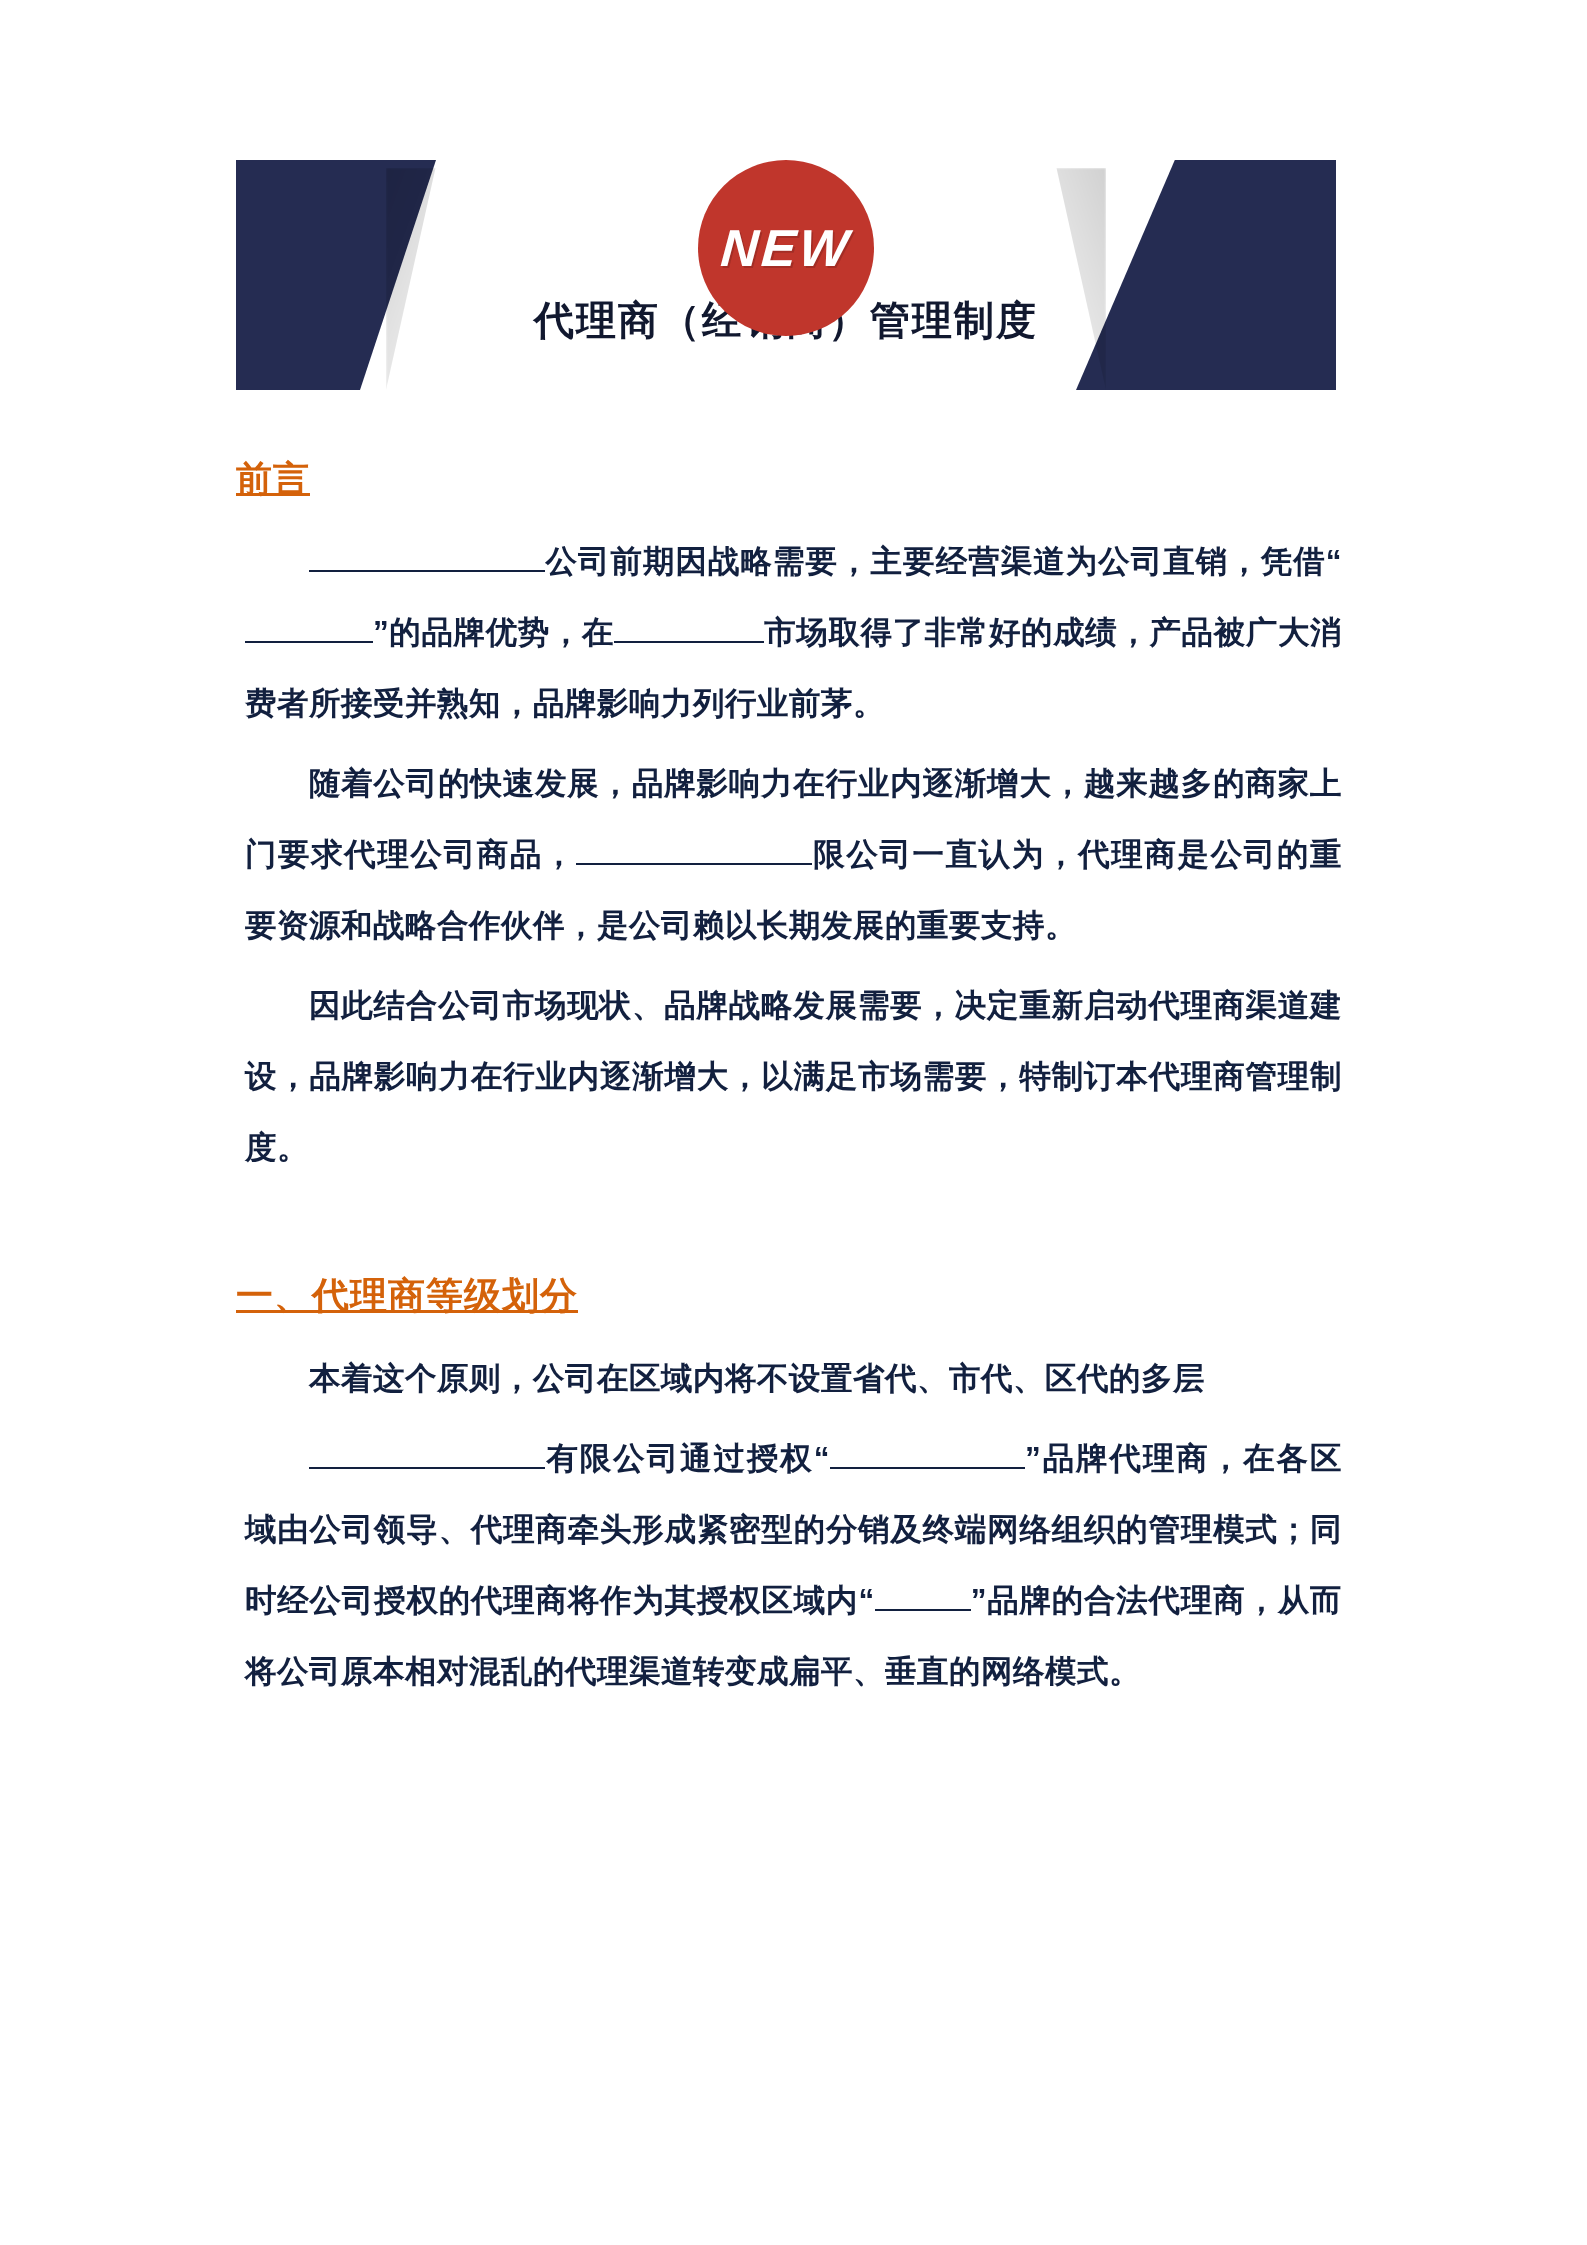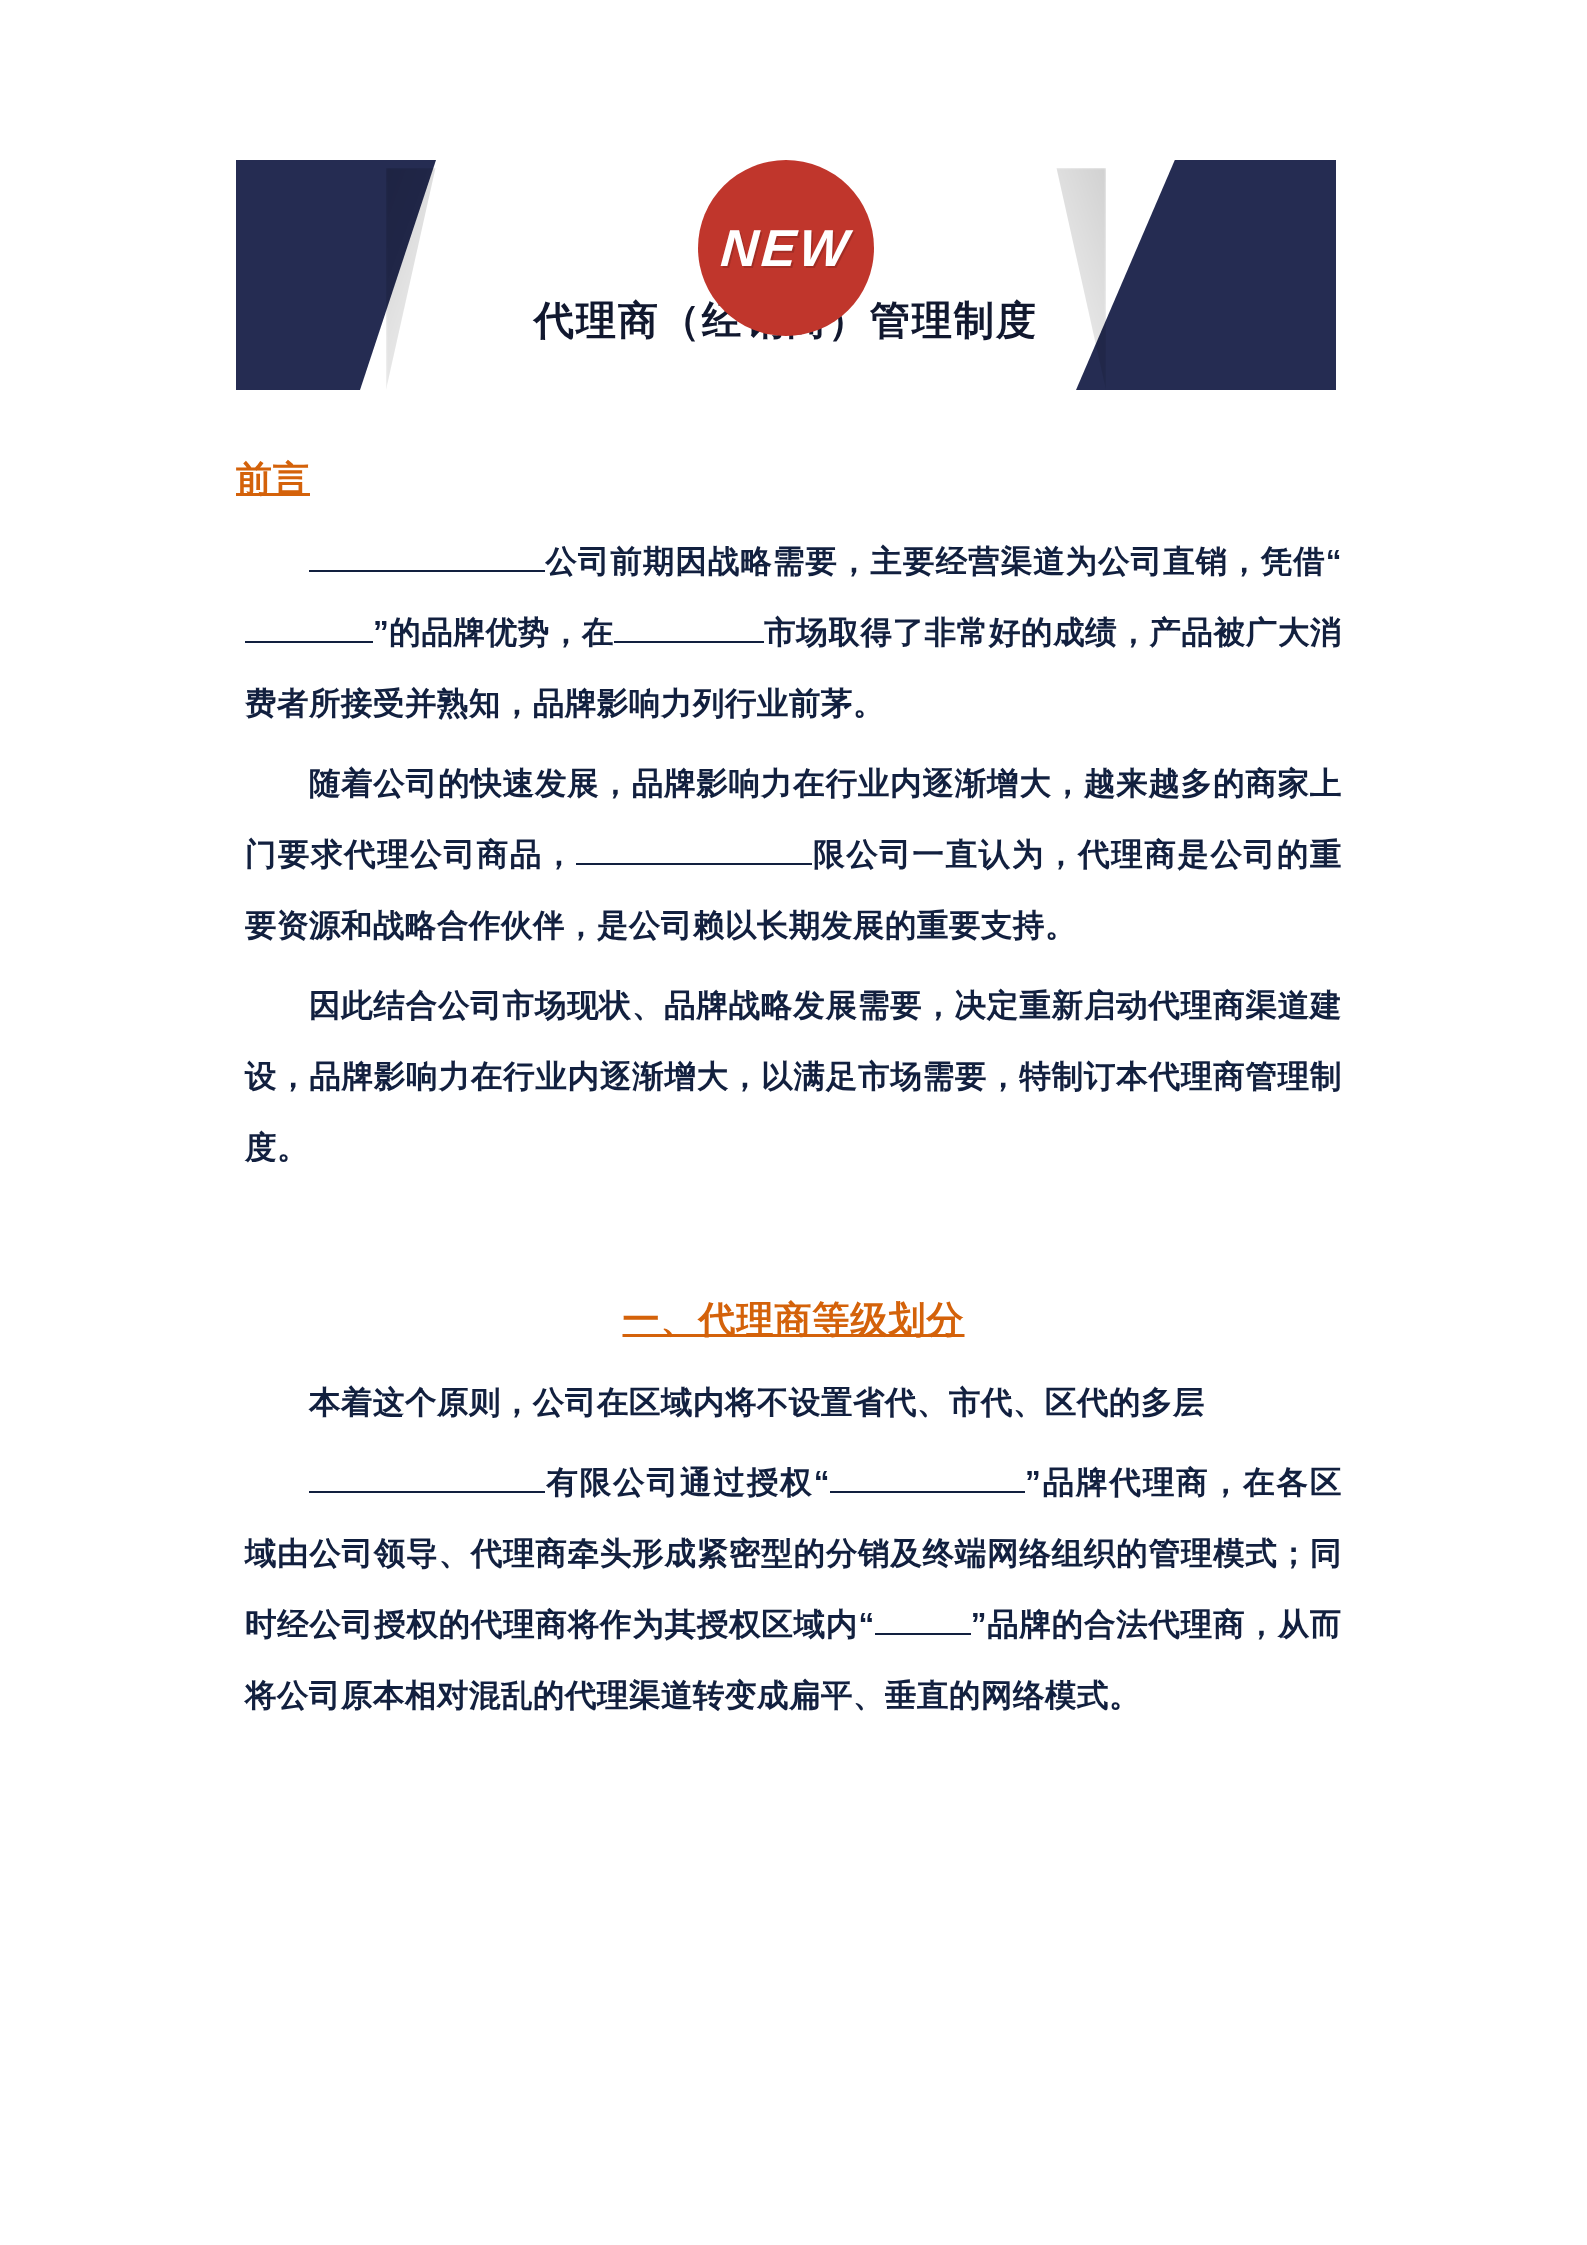--- a/index.html
+++ b/index.html
@@ -117,23 +117,22 @@
   }
   h2.heading {
     font-size: 36px;
     font-weight: bold;
     color: #d4620a;
     margin: 0 0 22px 0;
     letter-spacing: 1px;
     text-decoration: underline;
   }
   h2.heading.section {
-    margin-top: 112px;
+    margin-top: 88px;
     font-size: 37px;
-    text-align: center;
   }
   p.para {
     font-size: 31.5px;
     font-weight: bold;
     line-height: 71px;
     margin: 9px;
     color: #12203f;
     text-align: justify;
     text-indent: 64px;
     letter-spacing: 0.5px;

